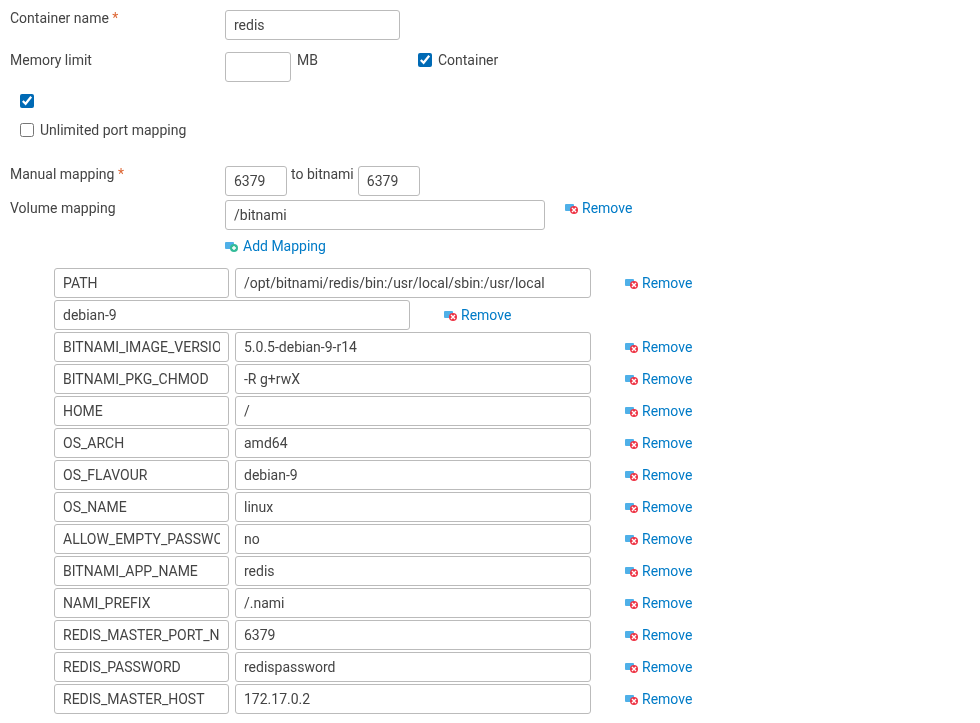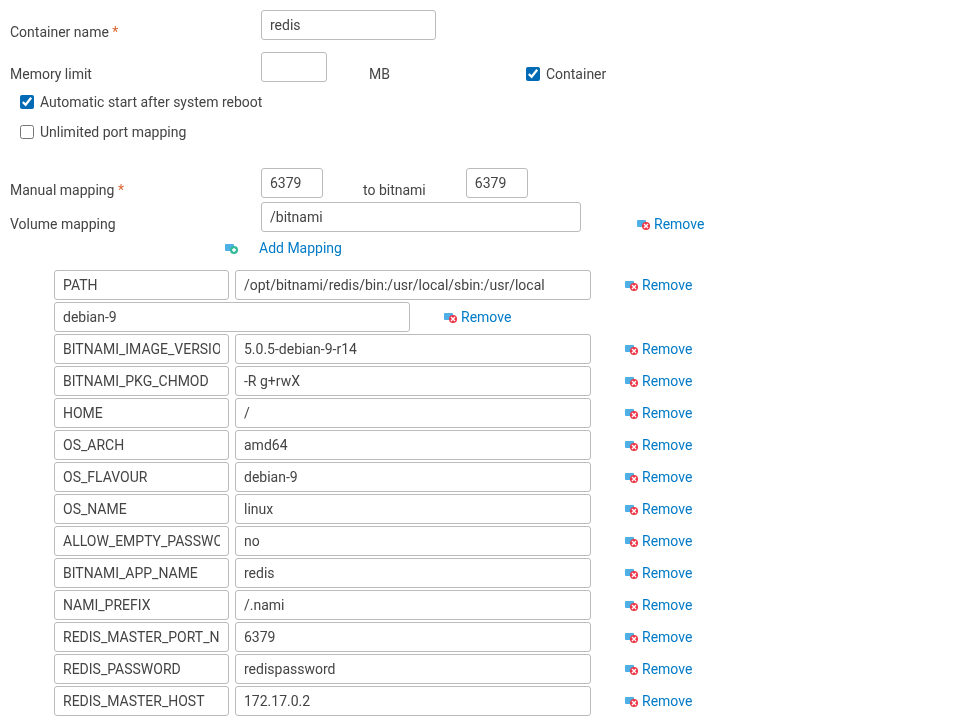--- a/index.html
+++ b/index.html
@@ -1,32 +1,32 @@
 <!DOCTYPE html>
 <html><head>
 <meta charset="utf-8">
 <style>
 * { box-sizing: border-box; margin: 0; padding: 0; font-family: -apple-system, "Segoe UI", Roboto, "Helvetica Neue", Arial, sans-serif; }
 body { background: #fff; color: #444; font-size: 14px; padding: 10px 0 0 10px; width: 980px; }
-.row { display: flex; align-items: flex-end; margin-bottom: 12px; gap: 36px; }
+.row { display: flex; align-items: flex-start; margin-bottom: 12px; }
 .row.tight { margin-bottom: 4px; }
 .label { width: 215px; flex-shrink: 0; color: #444; }
 .req { color: #d63; }
 input[type="text"] { border: 1px solid #bbb; border-radius: 3px; padding: 5px 8px; font-size: 14px; color: #444; height: 30px; }
 input[type="checkbox"] { width: 14px; height: 14px; margin-right: 6px; accent-color: #006ab5; }
 .chk-row { display: flex; align-items: center; margin-bottom: 14px; padding-left: 10px;}
 .mem-input { width: 66px; }
 .mb { margin-left: 6px; margin-right: 100px; color: #444; }
 .name-input { width: 175px; }
 .port-input { width: 62px; }
 .toext { margin: 0 4px; }
 .vol-a { width: 320px; }
 .vol-b { width: 320px; margin-left: 8px; }
 .link { color: #007bc7; text-decoration: none; cursor: pointer; display: inline-flex; align-items: center; gap: 4px; }
-.addmap { margin-left: 215px; margin-bottom: 14px; margin-top: 8px; display: flex; align-items:center; gap:20px;}
+.addmap { margin-left: 215px; margin-bottom: 14px; margin-top: 8px; display: flex; align-items:center; gap:4px;}
 .envvars .label { align-self: flex-start; padding-top: 6px; }
 .ev-list { display: flex; flex-direction: column; gap: 2px; margin-left: 44px; }
 .ev-row { display: flex; align-items: center; gap: 6px; }
 .ev-key { width: 175px; }
 .ev-val { width: 356px; }
 .rem-link { color: #007bc7; margin-left: 28px; cursor: pointer; display:inline-flex; align-items:center; gap:3px;}
 .rem-icon { display: inline-flex; }
 .rem-link.vol { margin-left: 20px;}
 svg { display: block; }
 .unlimited-gap { display:inline-flex; align-items:center;}
@@ -46,21 +46,20 @@
   <input type="text" class="mem-input" value="" style="">
   <span class="mb">MB</span>
   <span class="unlimited-gap">
     <input type="checkbox" checked="" style="">
     <span>Container</span>
   </span>
 </div>
 
 <div class="chk-row">
   <input type="checkbox" checked="" style="">
-  <span>Automatic start after system reboot</span>
 </div>
 
 <div class="chk-row" style="margin-bottom:28px;">
   <input type="checkbox" style="">
   <span>Unlimited port mapping</span>
 </div>
 
 <div class="row tight">
   <div class="label">
     <span>Manual mapping</span> <span class="req">*</span>

